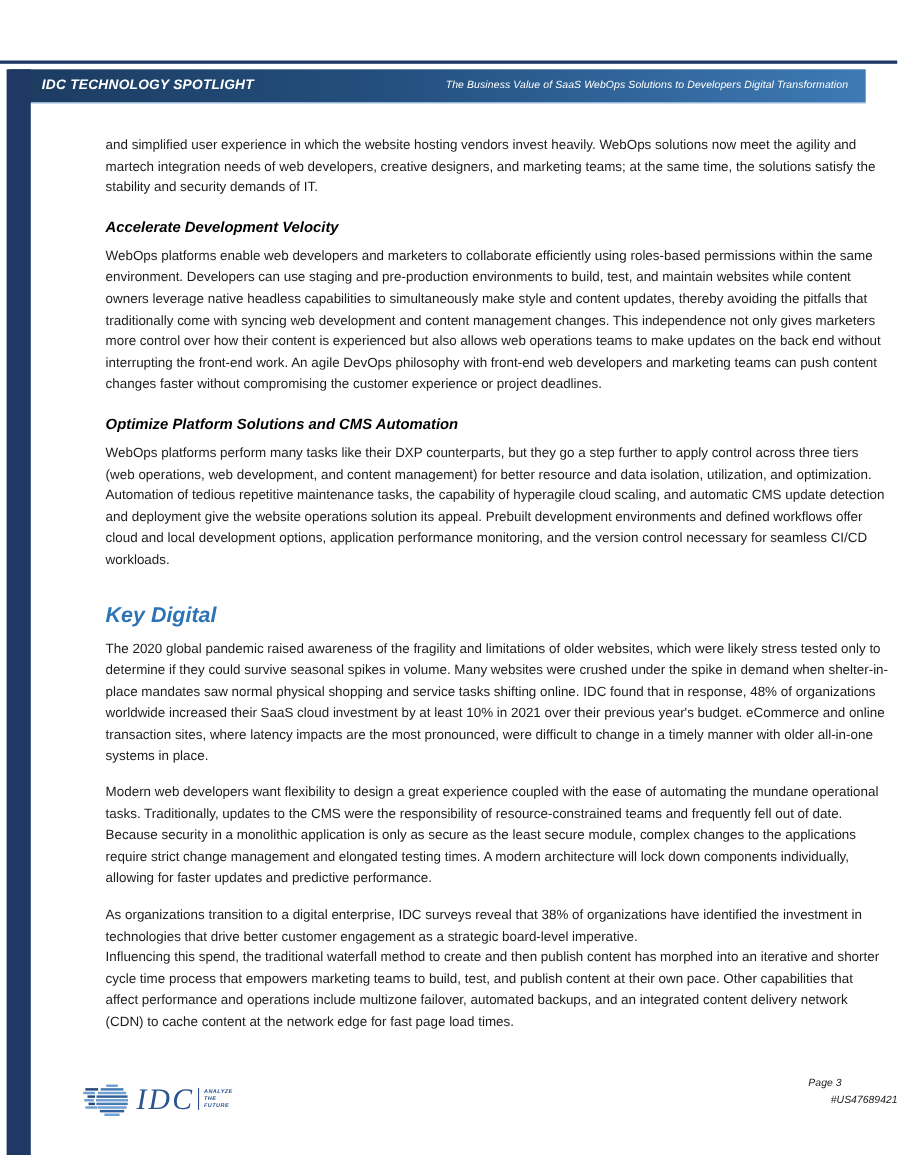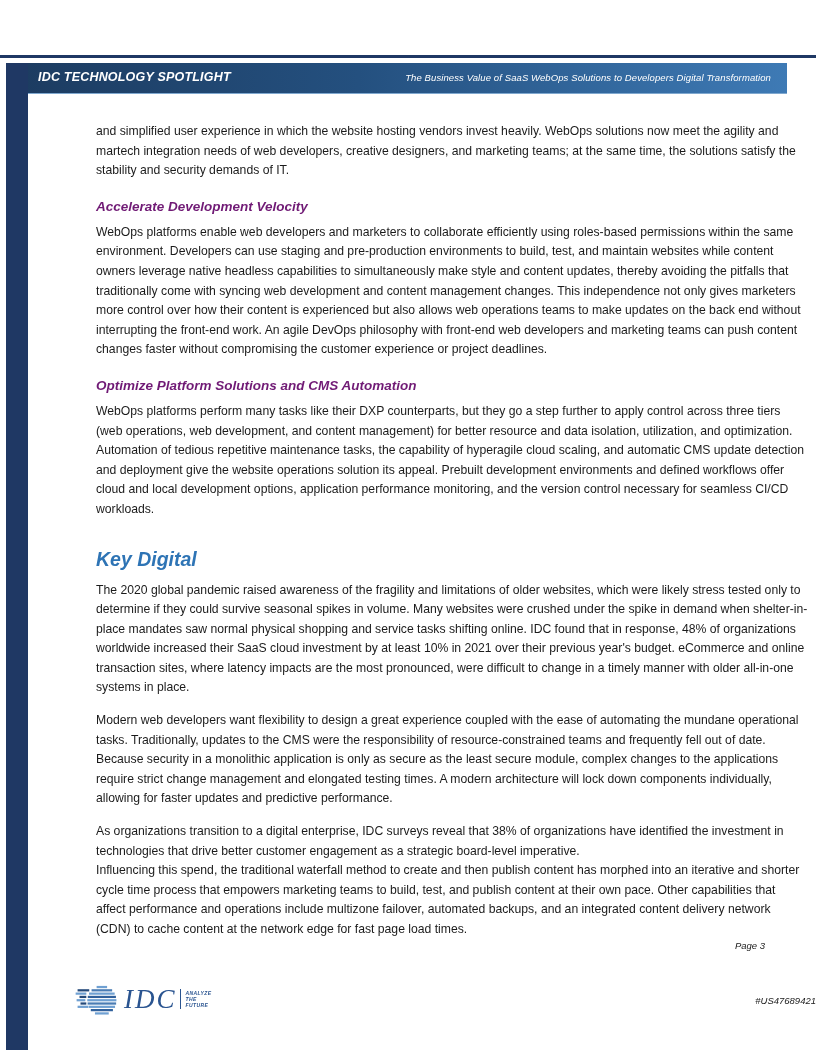--- a/index.html
+++ b/index.html
@@ -75,21 +75,21 @@
     margin: 0 0 13px 0;
     font-size: 12.2px;
     line-height: 19.6px;
     white-space: pre-line;
   }
   .content h3 {
     margin: 18px 0 9px 0;
     font-size: 13.5px;
     font-weight: bold;
     font-style: italic;
-    color: #701a75;
+    color: #000000;
   }
   .content h2 {
     margin: 28px 0 10px 0;
     font-size: 19.5px;
     font-weight: bold;
     font-style: italic;
     color: #2E74B5;
   }
 
   
@@ -129,21 +129,21 @@
     left: 0; right: 0;
     top: 995px;
     text-align: right;
     font-size: 9.5px;
     font-style: italic;
     color: #1a1a1a;
   }
   .footer-page {
     position: absolute;
     right: 51px;
-    top: 940px;
+    top: 979px;
     font-size: 9.5px;
     font-style: italic;
     color: #1a1a1a;
   }
 </style>
 </head>
 <body>
 
 <div class="page">
 

